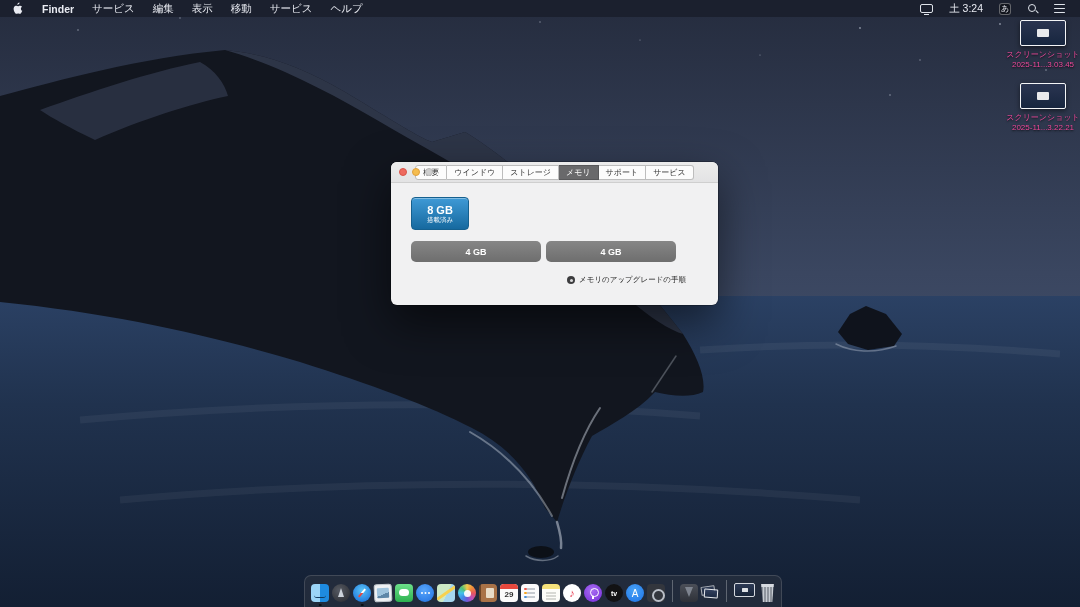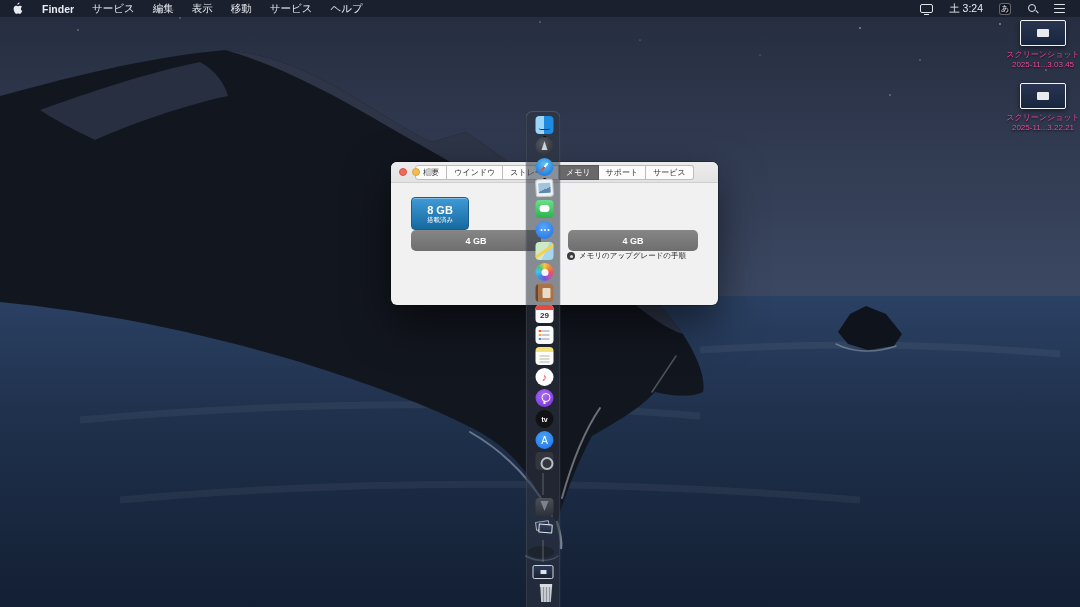--- a/index.html
+++ b/index.html
@@ -60,33 +60,33 @@
   .win-content { padding:12px 20px 0; }
   .mem-row { display:flex; align-items:flex-start; }
   .mem-badge { width:58px; height:33px; border-radius:4px; margin-top:2px;
     background:linear-gradient(#3f9ad6,#16699f); border:1px solid #15608f;
     color:#fff; display:flex; flex-direction:column; align-items:center; justify-content:center;
     box-shadow:inset 0 1px 0 rgba(255,255,255,.35); }
   .mem-size { font-size:11px; font-weight:bold; line-height:12px; }
   .mem-status { font-size:6.5px; line-height:8px; }
   .mem-desc { margin-left:18px; font-size:7.5px; color:#2e2e2e; line-height:9.5px; }
   .mem-desc .gap { margin-top:7px; }
-  .slot-row { display:flex; justify-content:space-between; gap:5px; }
+  .slot-row { margin-top:11px; display:flex; justify-content:flex-start; gap:5px; }
   .slot { width:130px; height:21px; border-radius:5px; background:linear-gradient(#868686,#6e6e6e);
     color:#fff; font-size:9px; font-weight:bold; display:flex; align-items:center; justify-content:center; }
-  .link-row { display:flex; justify-content:flex-end; align-items:center; gap:4px; padding-right:12px; }
+  .link-row { margin-top:13px; display:flex; justify-content:flex-end; align-items:center; gap:4px; padding-right:12px; }
   .help-circle { width:8px; height:8px; border-radius:50%; background:#3c3c3e; position:relative; }
   .help-circle::after { content:""; position:absolute; left:2.5px; top:2.5px; width:3px; height:3px;
     border-radius:50%; background:#d9d9db; }
   .upgrade-link { font-size:7.5px; color:#1a1a1a; }
 
   
   .dock { position:absolute; bottom:0; left:543px; transform:translateX(-50%); z-index:30;
     background:rgba(46,52,66,.55); border:1px solid rgba(255,255,255,.14); border-bottom:none;
-    border-radius:7px 7px 0 0; display:flex; align-items:flex-end; padding:4px 6px 5px; gap:3px;flex-direction:column; }
+    border-radius:7px 7px 0 0; display:flex; align-items:flex-end; padding:4px 6px 5px; gap:3px; }
   .dk { width:18px; height:18px; position:relative; flex:none; }
   .run-dot { position:absolute; left:50%; bottom:-4px; width:2.5px; height:2.5px;
     transform:translateX(-50%); border-radius:50%; background:#0d0f14; }
   .dk-finder { border-radius:4px; background:linear-gradient(90deg,#9bd5f7 0 50%,#1e8be0 50% 100%); }
   .dk-finder::after { content:""; position:absolute; left:3px; right:3px; bottom:4px; height:2px;
     border-bottom:1.4px solid #123a5e; border-radius:0 0 4px 4px; }
   .dk-launchpad { border-radius:50%; background:radial-gradient(circle at 40% 35%,#565a63,#26282d); }
   .dk-launchpad::after { content:""; position:absolute; left:6px; top:4px; width:0; height:0;
     border-left:3px solid transparent; border-right:3px solid transparent; border-bottom:9px solid #ccd2da; }
   .dk-safari { border-radius:50%; background:radial-gradient(circle at 50% 35%,#5bc5f7,#1266d6); }

